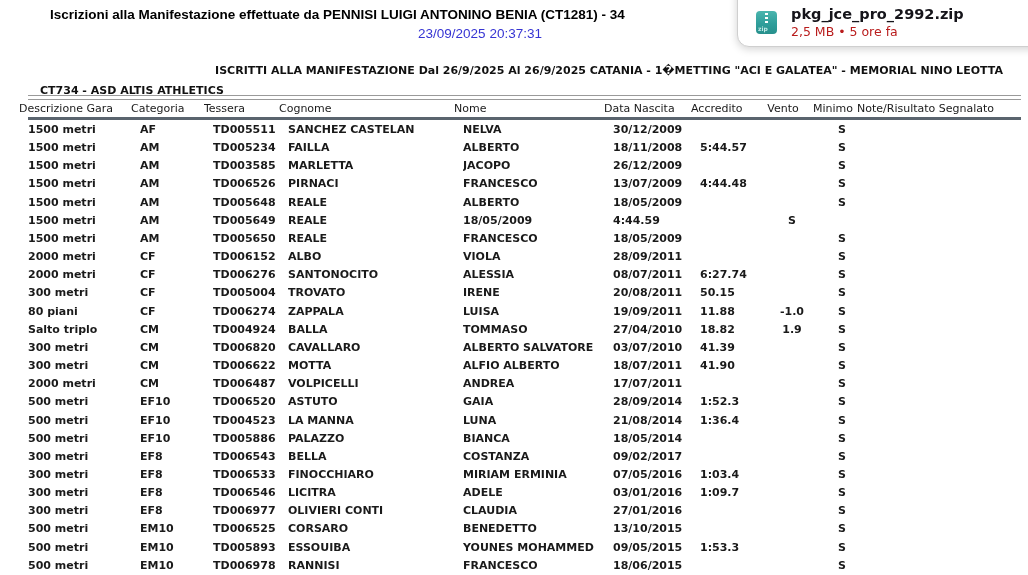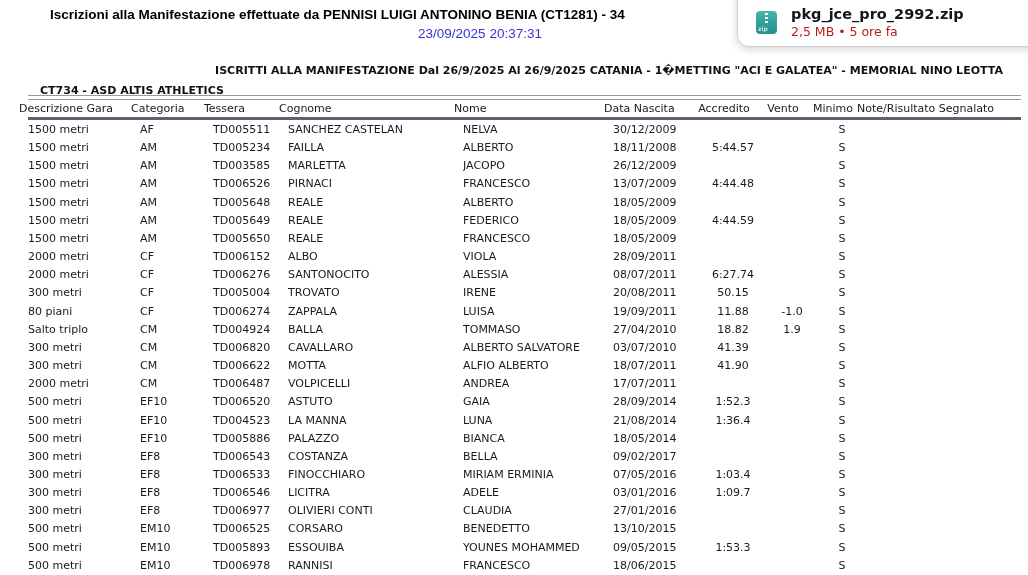--- a/index.html
+++ b/index.html
@@ -14,25 +14,25 @@
   .subtitle{left:190px;top:64px;width:838px;text-align:center;font-size:11px;font-weight:bold;color:#111;white-space:nowrap;}
   .club{left:28px;top:84px;font-size:11px;font-weight:bold;color:#111;margin-left:12px;}
 
   
   .rule-double{left:28px;width:993px;top:95px;height:3px;border-top:1px solid #9a9a9a;border-bottom:1px solid #9a9a9a;}
   .rule-heavy{left:28px;width:993px;top:117px;height:3px;background:#5a646e;}
 
   
   .gridrow{display:grid;grid-template-columns:112px 73px 75px 175px 150px 87px 66px 52px 48px auto;}
   .thead{left:19px;top:101px;width:993px;height:20px;font-size:11px;color:#1a1a1a;}
-  .tbody{left:28px;top:121px;width:993px;}
+  .tbody{left:28px;top:121px;width:993px;font-weight:bold;}
   .trow{height:18.16px;line-height:18.16px;font-size:11px;color:#1a1a1a;}
   .thead .cell{line-height:15px;}
   .cell{overflow:hidden;white-space:nowrap;}
-  .c6{text-align:center;}
+  .c6{text-align:left;}
   .c7{text-align:center;}
   .c8{text-align:center;}
 
   
   .popup{left:737px;top:-14px;width:310px;height:61px;background:#ffffff;border:1px solid #cfcfcf;
     border-bottom-left-radius:12px;box-shadow:0 2px 8px rgba(0,0,0,0.18);z-index:10;
     display:flex;align-items:center;gap:14px;padding-left:18px;box-sizing:border-box;}
   .popup-inner{display:flex;align-items:center;gap:14px;margin-top:12px;justify-content:center;}
   .zipicon{width:21px;height:23px;border-radius:4px;position:relative;flex:0 0 auto;
     background:linear-gradient(180deg,#4ab5ae 0%,#2f9e9b 55%,#27908c 100%);}
@@ -125,21 +125,20 @@
       <div class="cell c6"></div>
       <div class="cell c7"></div>
       <div class="cell c8">S</div>
       <div class="cell c9"></div>
     </div>
     <div class="gridrow trow">
       <div class="cell c0">1500 metri</div>
       <div class="cell c1">AM</div>
       <div class="cell c2">TD005649</div>
       <div class="cell c3">REALE</div>
-      <div class="cell c4">FEDERICO</div>
       <div class="cell c5">18/05/2009</div>
       <div class="cell c6">4:44.59</div>
       <div class="cell c7"></div>
       <div class="cell c8">S</div>
       <div class="cell c9"></div>
     </div>
     <div class="gridrow trow">
       <div class="cell c0">1500 metri</div>
       <div class="cell c1">AM</div>
       <div class="cell c2">TD005650</div>
@@ -280,22 +279,22 @@
       <div class="cell c5">18/05/2014</div>
       <div class="cell c6"></div>
       <div class="cell c7"></div>
       <div class="cell c8">S</div>
       <div class="cell c9"></div>
     </div>
     <div class="gridrow trow">
       <div class="cell c0">300 metri</div>
       <div class="cell c1">EF8</div>
       <div class="cell c2">TD006543</div>
+      <div class="cell c3">BELLA</div>
       <div class="cell c4">COSTANZA</div>
-      <div class="cell c3">BELLA</div>
       <div class="cell c5">09/02/2017</div>
       <div class="cell c6"></div>
       <div class="cell c7"></div>
       <div class="cell c8">S</div>
       <div class="cell c9"></div>
     </div>
     <div class="gridrow trow">
       <div class="cell c0">300 metri</div>
       <div class="cell c1">EF8</div>
       <div class="cell c2">TD006533</div>

